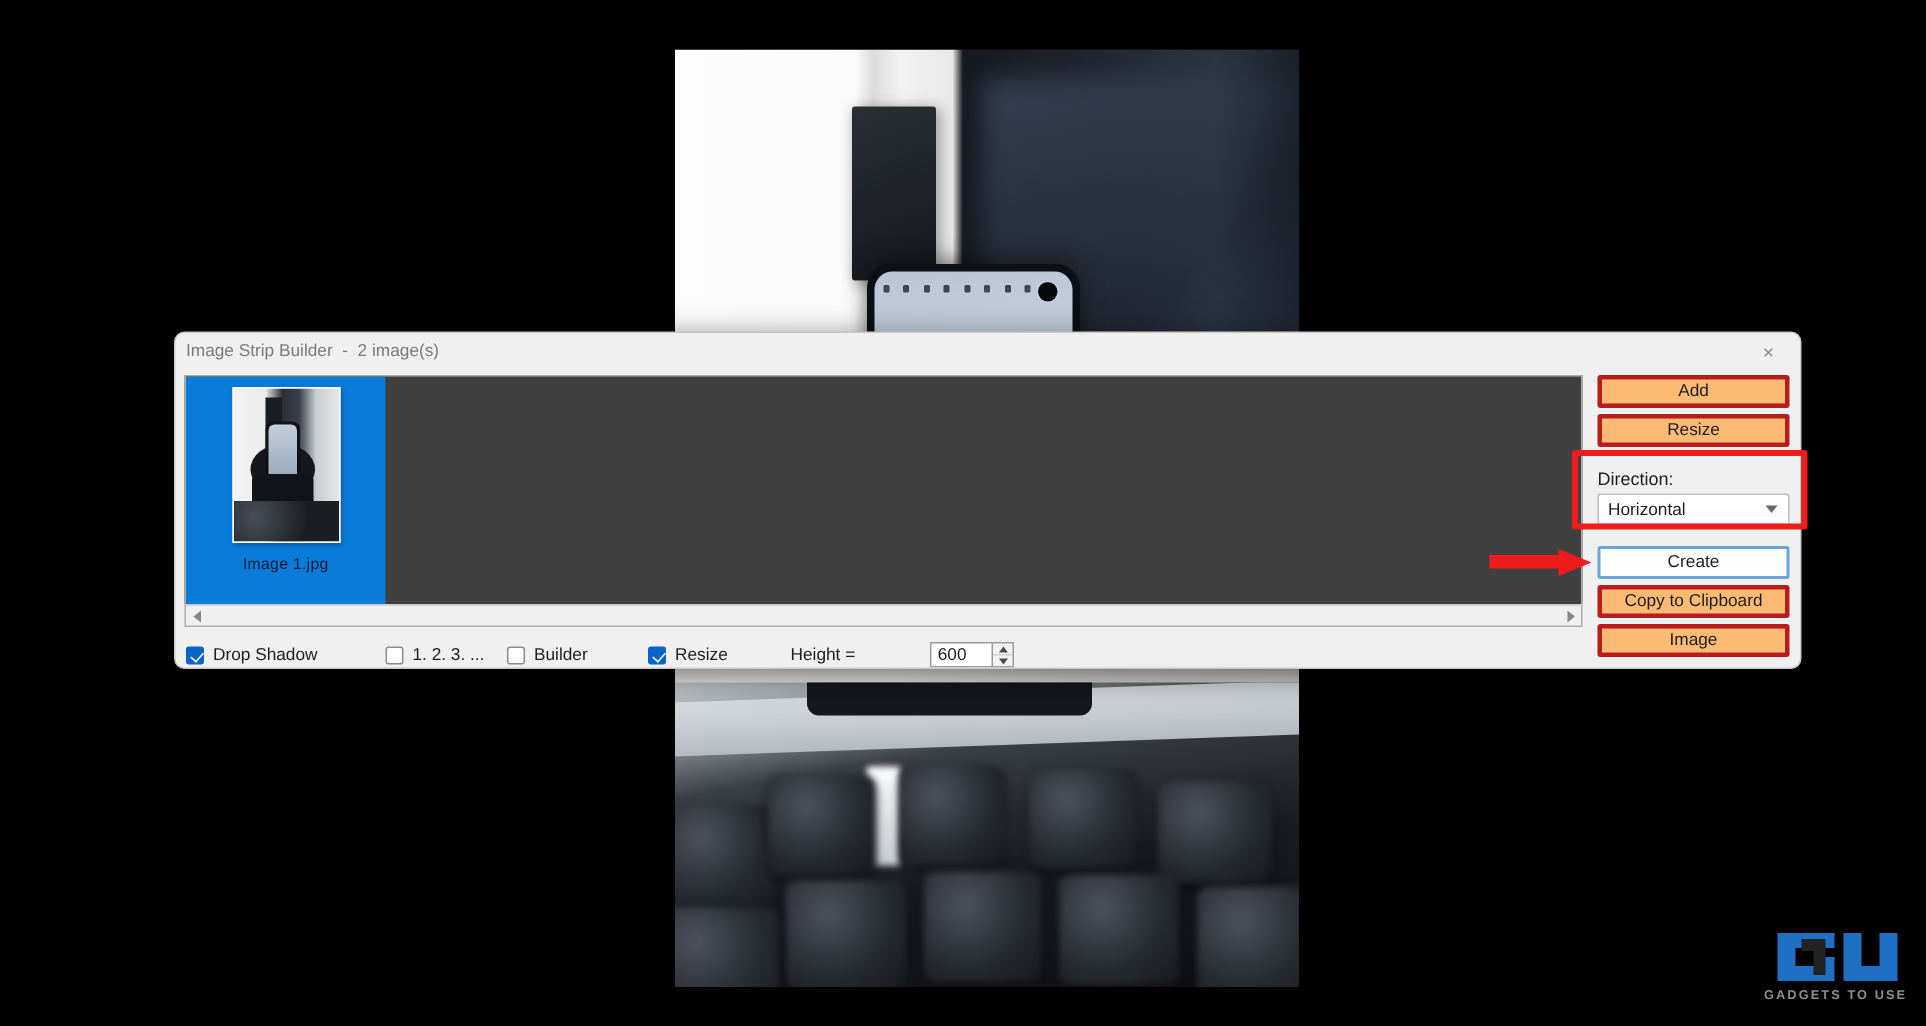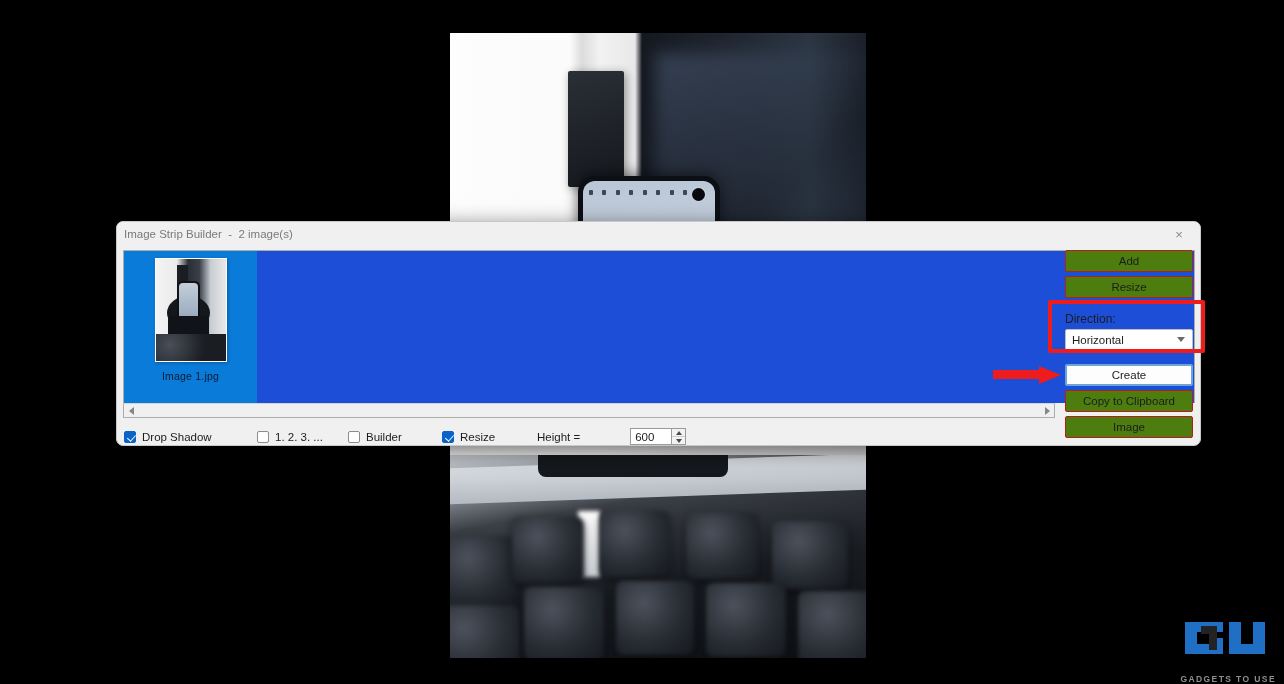--- a/index.html
+++ b/index.html
@@ -132,22 +132,22 @@
     position: absolute; right: 0; top: 0; width: 42px; height: 24px;
     display: flex; align-items: center; justify-content: center;
     color: #8a8a8a; font-size: 13px; line-height: 1;
   }
 
   .body-area { position: relative; height: 201px; }
 
   
   .list-panel {
     position: absolute; left: 6px; top: 4px;
-    width: 1072px; height: 153px;
-    background: #1d4ed8;
+    width: 932px; height: 153px;
+    background: #404040;
     border: 1px solid #adadad;
     border-bottom: none;
     overflow: hidden;
   }
   .list-inner { display: flex; padding: 0; height: 100%; }
   .thumb-cell {
     width: 133px; height: 100%;
     display: flex; flex-direction: column; align-items: center; justify-content: flex-start;
     padding-top: 7px;
     background: #ebebeb;
@@ -239,21 +239,21 @@
   .spin-btns .up { border-bottom: 1px solid #d0d0d0; }
   .spin-btns i { width: 0; height: 0; border-left: 3px solid transparent; border-right: 3px solid transparent; }
   .spin-btns .up i { border-bottom: 4px solid #4a4a4a; }
   .spin-btns .dn i { border-top: 4px solid #4a4a4a; }
 
   
   .right-col {
     position: absolute; right: 7px; top: 4px; width: 128px;
   }
   .btn {
-    width: 128px; height: 22px; background: #4d7c0f; border: 1px solid #b91c1c;
+    width: 128px; height: 22px; background: #fdba74; border: 3px solid #b91c1c;
     border-radius: 2px; font-size: 11.5px; color: #1d1d1d;
     display: flex; align-items: center; justify-content: center;
     margin-bottom: 4px; font-family: "Liberation Sans", sans-serif;
   }
   .btn.focused { border: 2px solid #6ba4d6; background: #fdfdfd; }
   .dir-block { margin-top: 14px; margin-bottom: 14px; }
   .dir-label { font-size: 12px; color: #1d1d1d; margin-bottom: 3px; }
   .combo {
     width: 128px; height: 21px; background: #fff; border: 1px solid #bdbdbd;
     border-radius: 2px; display: flex; align-items: center; justify-content: space-between;
@@ -278,22 +278,22 @@
     border-top: 9px solid transparent; border-bottom: 9px solid transparent;
     border-left: 22px solid #ee1c1c;
   }
 
   
   .watermark {
     position: absolute; right: 8px; bottom: 12px; width: 100px; height: 52px;
   }
   .wm-logo { display: flex; align-items: flex-end; justify-content: center; height: 36px; gap: 1px; }
   .wm-text {
-    text-align: right; font-size: 8.5px; color: #8e8e8e; letter-spacing: 1.4px;
-    font-family: "Liberation Sans", sans-serif; margin-top: 18px; font-weight: bold;
+    text-align: left; font-size: 8.5px; color: #8e8e8e; letter-spacing: 1.4px;
+    font-family: "Liberation Sans", sans-serif; margin-top: 2px; font-weight: bold;
   }
 </style>
 </head>
 <body>
 
 <div id="root">
 
   <div class="bg-photo">
     <div class="bg-top"></div>
 
@@ -379,21 +379,21 @@
           </div>
       </div>
 
       <div class="options-bar">
 
         <div class="opt" style="width:133px">
           <span class="cbox checked"></span>
           <span>Drop Shadow</span>
         </div>
 
-        <div class="opt" style="width:91px">
+        <div class="opt" style="width:81px">
           <span class="cbox"></span>
           <span>1. 2. 3. ...</span>
         </div>
 
         <div class="opt" style="width:94px">
           <span class="cbox"></span>
           <span>Builder</span>
         </div>
 
         <div class="opt" style="width:95px">

